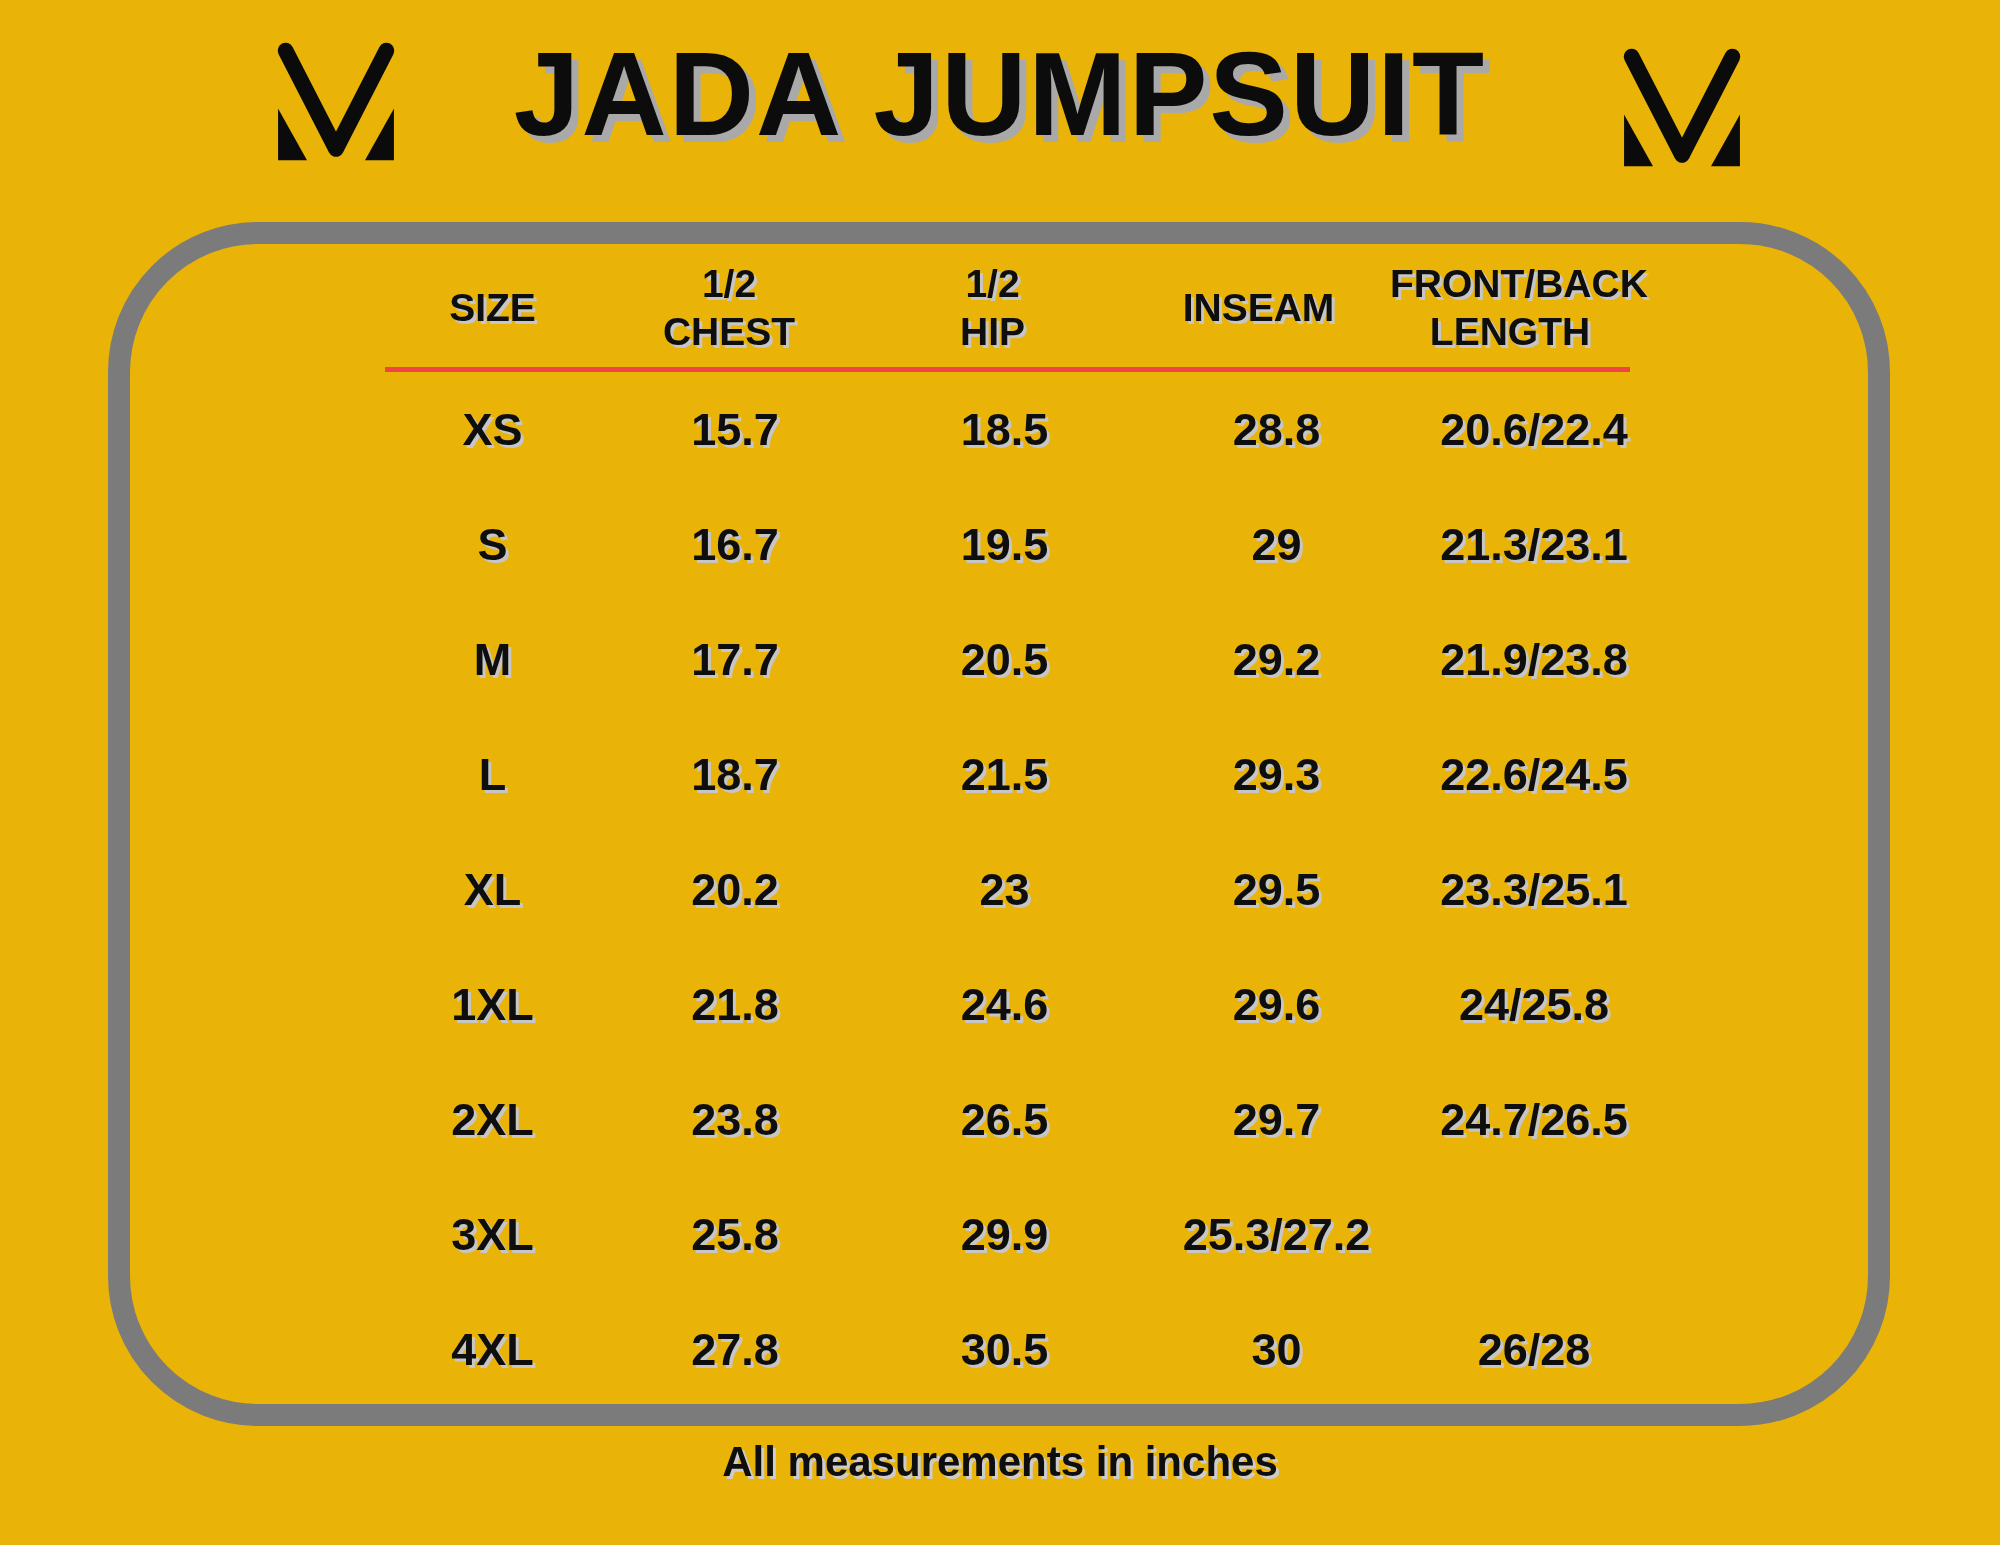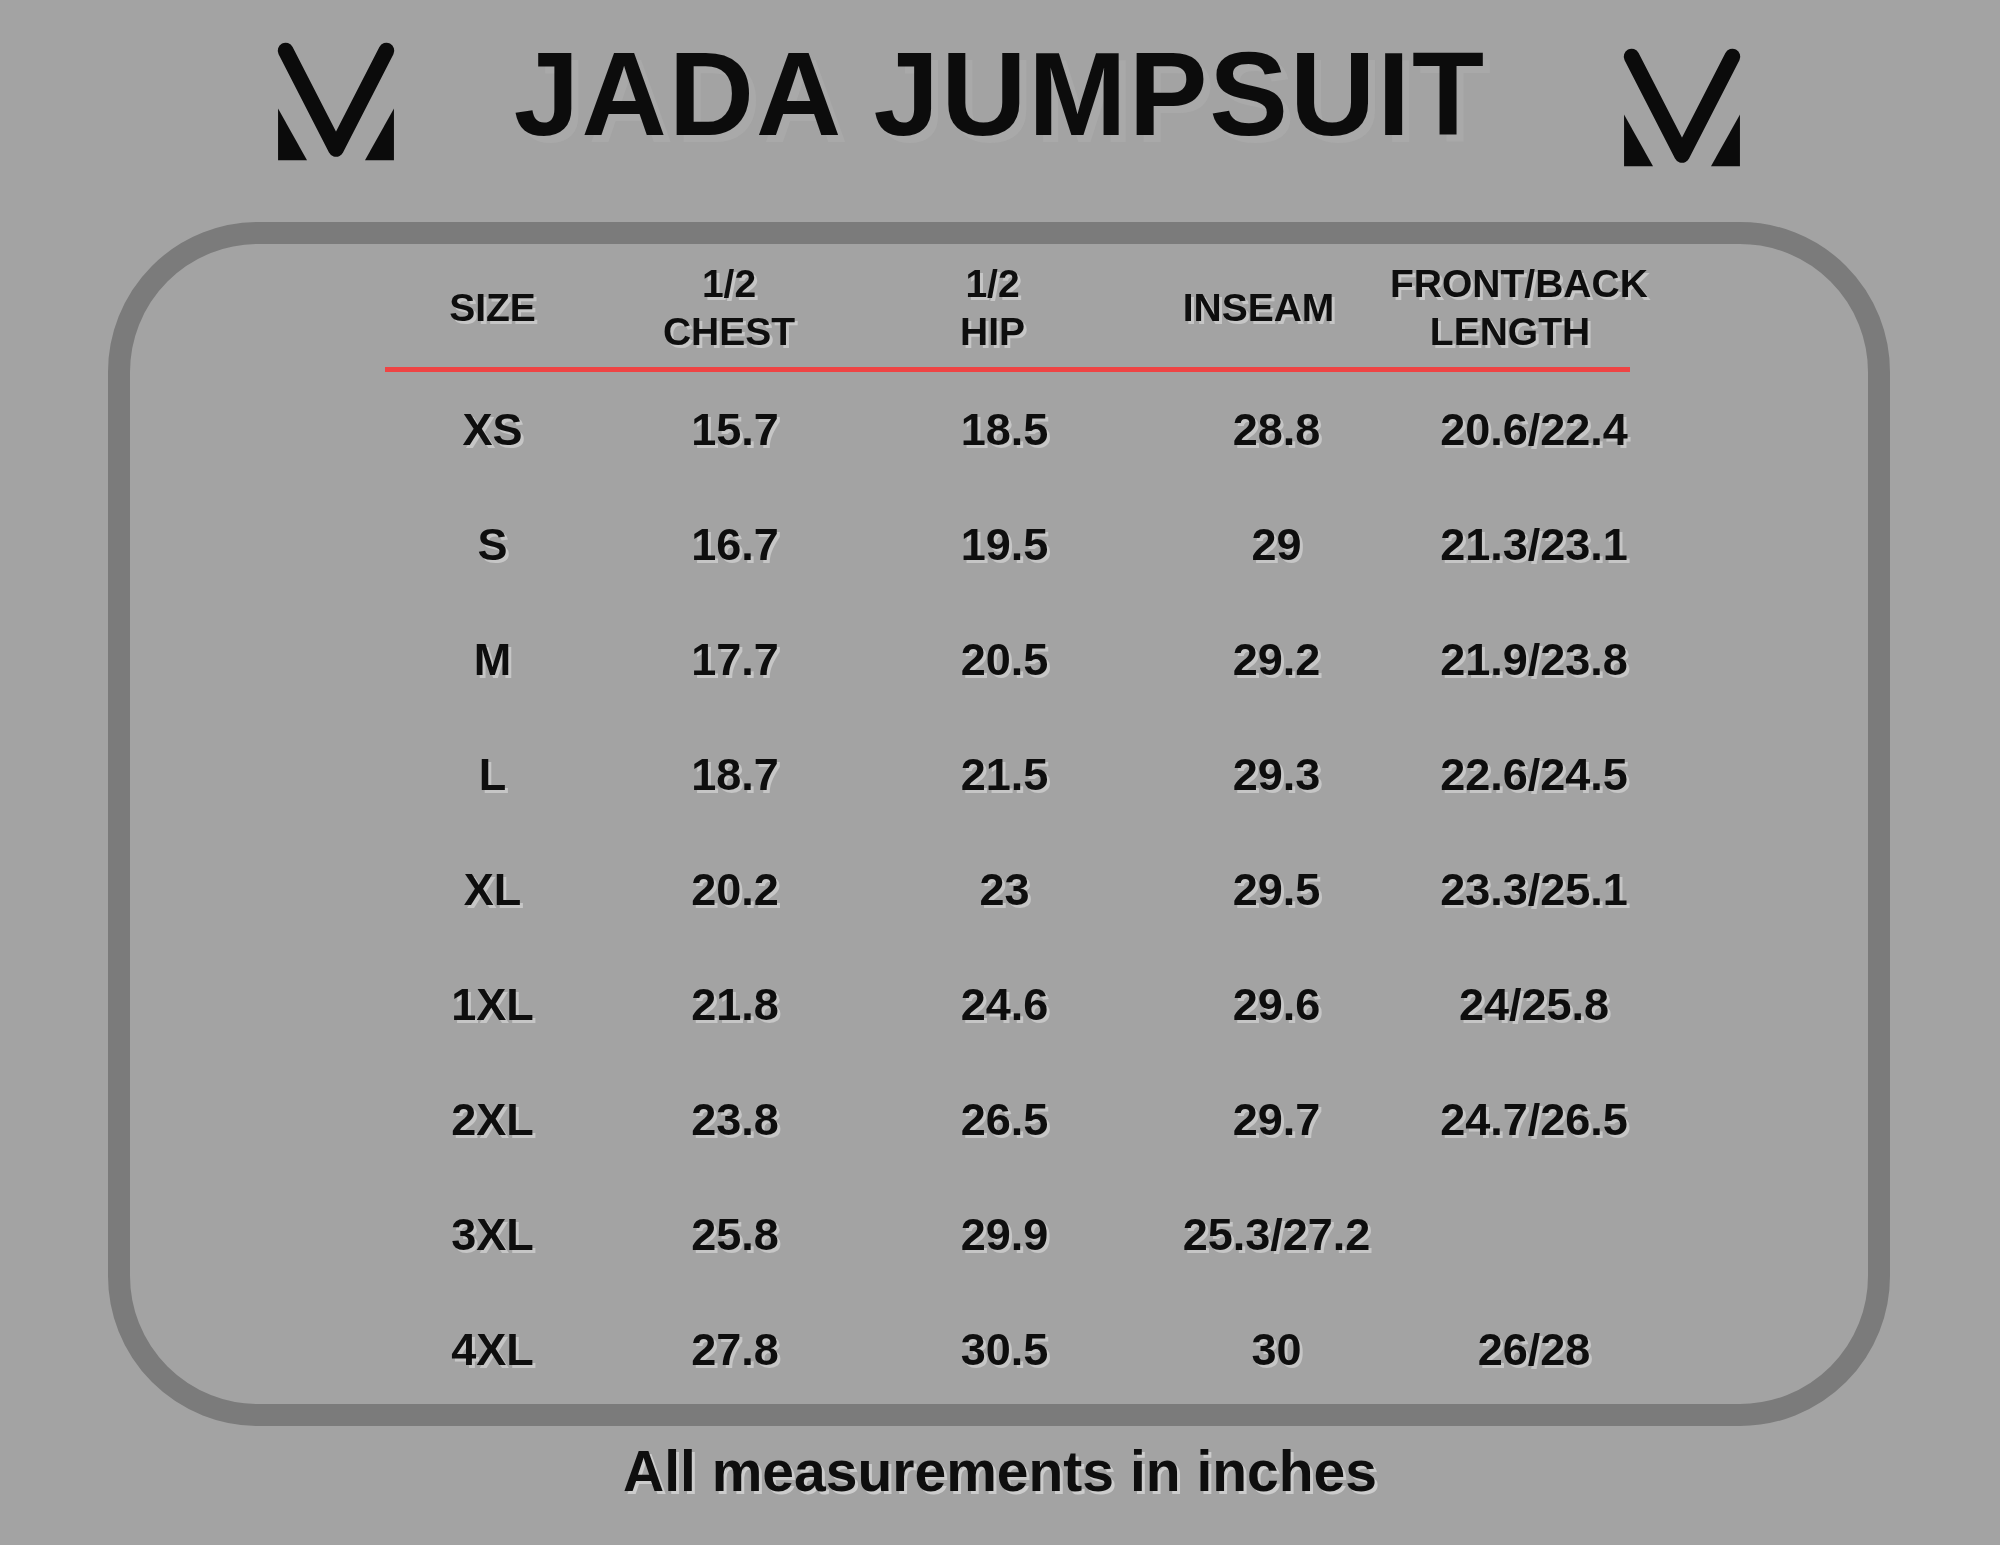--- a/index.html
+++ b/index.html
@@ -1,18 +1,18 @@
 <!DOCTYPE html>
 <html><head>
 <meta charset="utf-8">
 <style>
   html,body { margin:0; padding:0; background:#ffffff; }
   .canvas {
     position:relative; width:2000px; height:1545px;
-    background:#a3a3a3; overflow:hidden;
+    background:#eab308; overflow:hidden;
     font-family:"Liberation Sans", sans-serif; color:#0e0e0e;
   }
 
   
   .page-title {
     position:absolute; left:0; right:0; top:26px;
     text-align:center; white-space:nowrap;
     font-size:118px; font-weight:bold; letter-spacing:2px;
     color:#0c0c0c; text-shadow:7px 7px 0 #a9a9a9;
   }
@@ -46,21 +46,21 @@
   .th span { display:block; white-space:nowrap; }
   .trow { height:115px;gap:6px; }
   .td {
     text-align:center; font-size:45px; font-weight:bold;
     white-space:nowrap; text-shadow:3px 3px 0 #c6c6c6;
   }
 
   
   .note {
     position:absolute; left:0; right:0; top:1438px;
-    text-align:center; font-size:57px; font-weight:bold;
+    text-align:center; font-size:42px; font-weight:bold;
     text-shadow:3px 3px 0 #cccccc;
   }
 </style>
 </head>
 <body>
 
 <div class="canvas">
 
   <span class="logo logo-left">
     <svg viewBox="0 0 100 100" width="140" height="126" aria-hidden="true">

